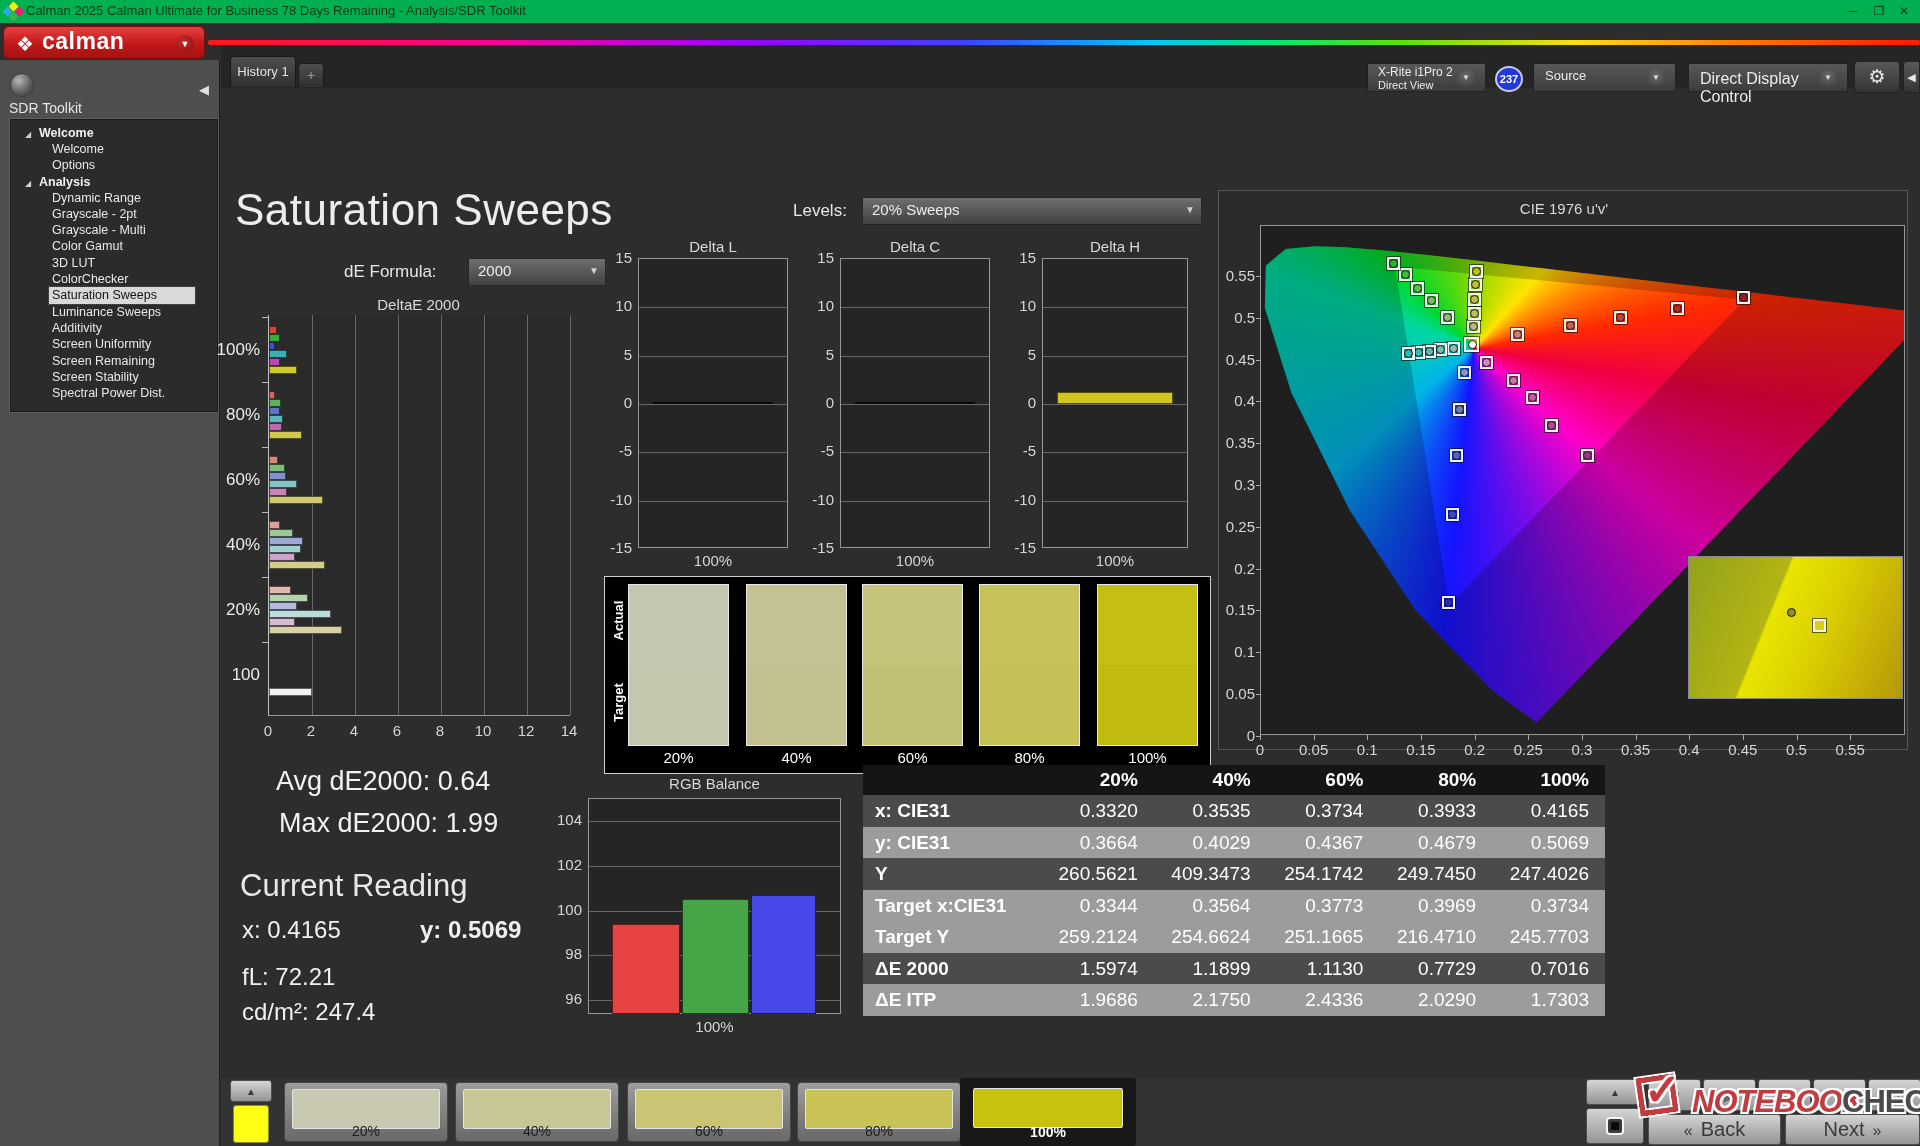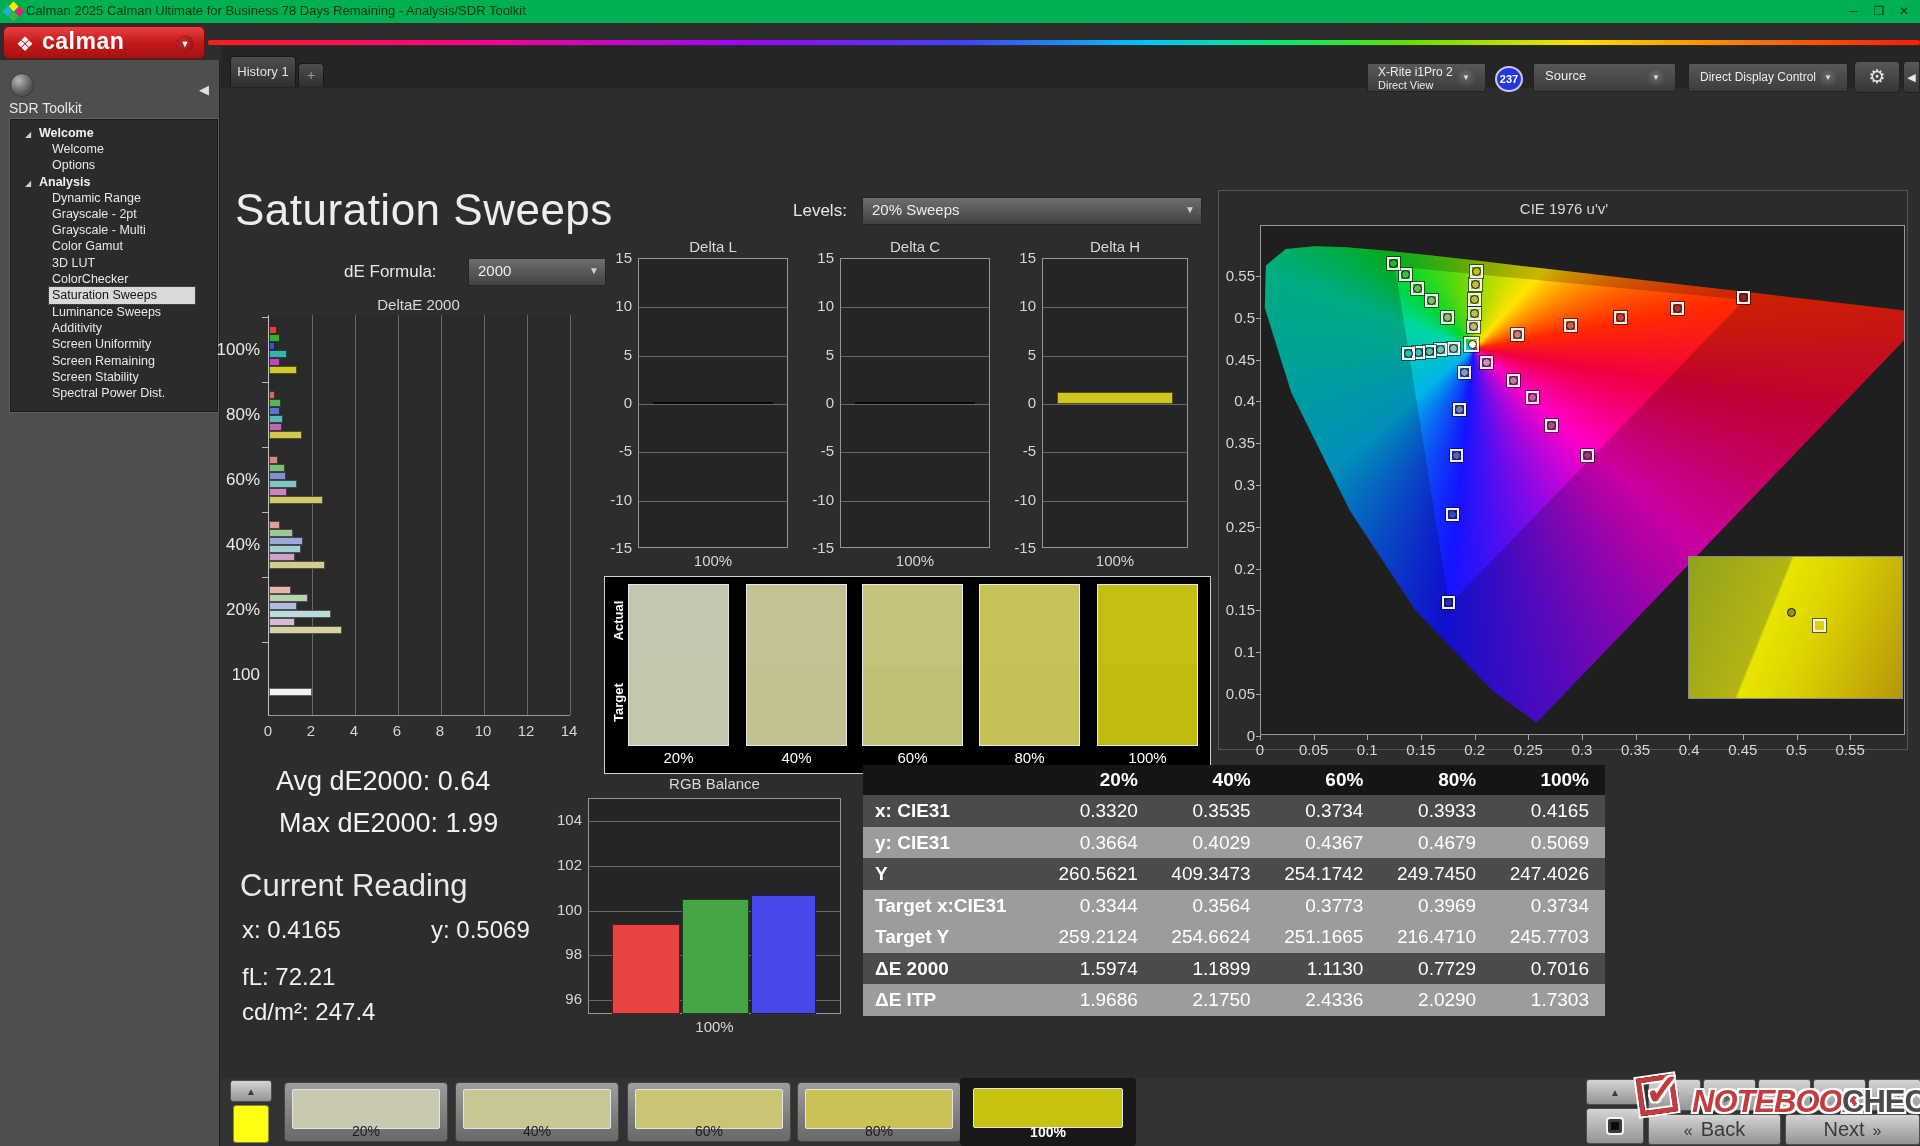--- a/index.html
+++ b/index.html
@@ -178,21 +178,21 @@
     <span class="ddarr">▼</span>
   </div>
   <div class="abs" id="badge237">237</div>
   <div class="abs tbox" style="left:1533px;top:63px;width:143px;height:29px;">
     <span class="tstripe"></span>
     <div style="position:absolute;left:11px;top:4px;font-size:13px;">Source</div>
     <span class="ddarr">▼</span>
   </div>
   <div class="abs tbox" style="left:1688px;top:63px;width:160px;height:29px;">
     <span class="tstripe"></span>
-    <div style="position:absolute;left:11px;top:6px;font-size:12px;text-align:center;">Direct Display Control</div>
+    <div style="position:absolute;left:11px;top:6px;font-size:16px;">Direct Display Control</div>
     <span class="ddarr">▼</span>
   </div>
   <div class="abs squarebtn" style="left:1854px;top:61px;width:46px;height:32px;font-size:19px;line-height:30px;"><span>⚙</span></div>
   <div class="abs squarebtn" style="left:1903px;top:61px;width:17px;height:32px;font-size:11px;line-height:30px;border-radius:4px 0 0 4px;"><span>◀</span></div>
 
   <div class="abs" id="page-title">Saturation Sweeps</div>
   <div class="abs lab" style="left:793px;top:201px;">Levels:</div>
   <div class="abs dd" style="left:862px;top:197px;width:340px;height:28px;">
     <span class="val">20% Sweeps</span>
     <span class="arr">▼</span>
@@ -468,21 +468,21 @@
       <div class="tick" style="left: 0px; top: 493.996px; width: 36px; text-align: right;">0.05</div>
       <div style="position: absolute; left: 37px; top: 502.996px; width: 5px; height: 1px; background: rgb(170, 170, 170);"></div>
       <div class="tick" style="left: 0px; top: 535.796px; width: 36px; text-align: right;">0</div>
       <div style="position: absolute; left: 37px; top: 544.796px; width: 5px; height: 1px; background: rgb(170, 170, 170);"></div>
     </div>
 
   <div class="bigread" style="left:276px;top:766px;">Avg dE2000: 0.64</div>
   <div class="bigread" style="left:279px;top:808px;">Max dE2000: 1.99</div>
   <div id="cur-title" style="left:240px;top:868px;">Current Reading</div>
   <div class="midread" style="left:242px;top:916px;">x: 0.4165</div>
-  <div class="midread" style="left:431px;top:916px;">y: 0.5069</div>
+  <div class="midread" style="left:420px;top:916px;font-weight:bold;">y: 0.5069</div>
   <div class="midread" style="left:242px;top:963px;">fL: 72.21</div>
   <div class="midread" style="left:242px;top:998px;">cd/m²: 247.4</div>
 
   <div id="rgbchart">
       <div class="charttitle abs" style="left: 588px; top: 775px; width: 253px;">RGB Balance</div>
       <div class="plot" style="left: 588px; top: 798px; width: 253px; height: 216px;">
         <div class="gridh" style="top: 22.3px;"></div>
         <div class="gridh" style="top: 66.9px;"></div>
         <div class="gridh" style="top: 111.5px;"></div>
         <div class="gridh" style="top: 156.1px;"></div>

